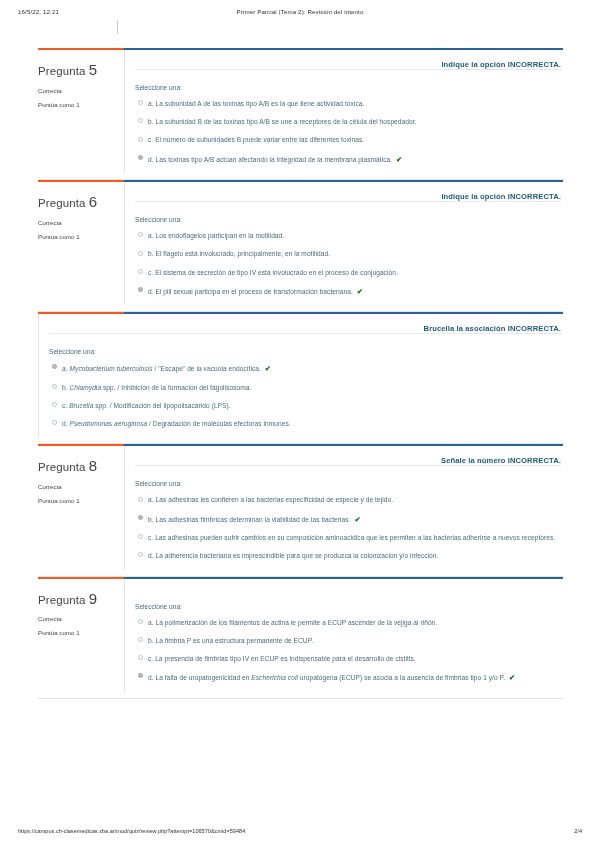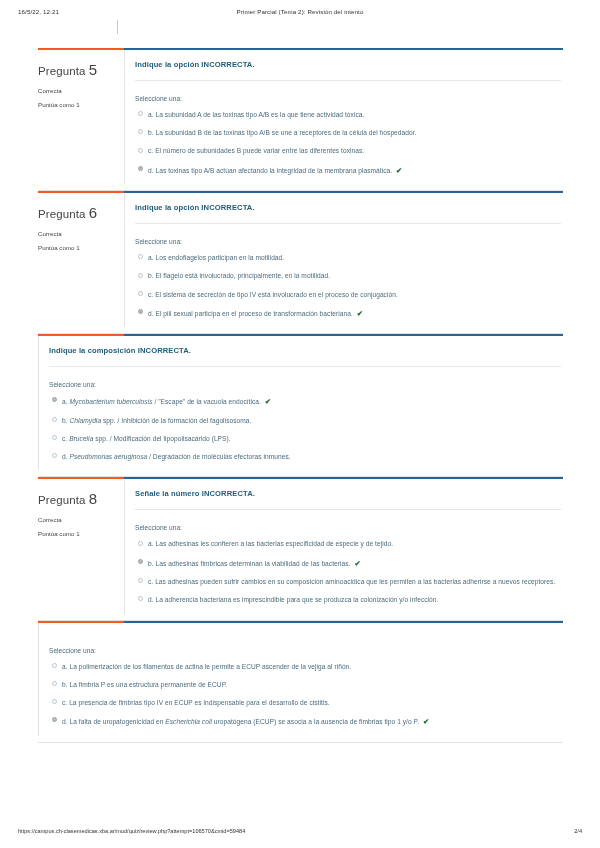--- a/index.html
+++ b/index.html
@@ -119,23 +119,23 @@
     border-left: 1px solid #e3e3e3;
     padding-left: 10px;
     padding-top: 12px;
     min-width: 0;
   }
   .q-stem {
     font-size: 7.6px;
     color: #1f5c7a;
     font-weight: bold;
     letter-spacing: .1px;
-    padding-bottom: 11px;
     border-bottom: 1px solid #e8e8e8;
     margin-right: 2px;
+    text-align: right;
   }
   .q-answer {
     padding-top: 14px;
   }
   .q-select-label {
     font-size: 6.6px;
     color: #4a6b7c;
     margin-bottom: 8px;
   }
   .opt {
@@ -270,21 +270,21 @@
           </div>
         </div>
       </div>
     </div>
     <div class="question">
       <div class="topbar">
         <div class="seg-orange"></div>
         <div class="seg-blue"></div>
       </div>
       <div class="q-body">
-        <div class="q-stem">Indique la composición INCORRECTA.</div>
+        <div class="q-stem">Brucella la asociación INCORRECTA.</div>
         <div class="q-answer">
           <div class="q-select-label">Seleccione una:</div>
           <div class="opt">
             <span class="radio checked"></span>
             <span class="opt-text"><span>a.</span> <span><i>Mycobacterium tuberculosis</i> / "Escape" de la vacuola endocítica.</span> <span class="tick">✔</span></span>
           </div>
           <div class="opt">
             <span class="radio"></span>
             <span class="opt-text"><span>b.</span> <span><i>Chlamydia</i> spp. / Inhibición de la formación del fagolisosoma.</span></span>
           </div>
@@ -330,20 +330,25 @@
             <span class="opt-text"><span>d.</span> <span>La adherencia bacteriana es imprescindible para que se produzca la colonización y/o infección.</span></span>
           </div>
         </div>
       </div>
     </div>
     <div class="question">
       <div class="topbar">
         <div class="seg-orange"></div>
         <div class="seg-blue"></div>
       </div>
+      <div class="q-info">
+        <div class="q-label"><span>Pregunta</span> <span class="q-num">9</span></div>
+        <div class="q-state">Correcta</div>
+        <div class="q-grade">Puntúa como 1</div>
+      </div>
       <div class="q-body">
         <div class="q-answer">
           <div class="q-select-label">Seleccione una:</div>
           <div class="opt">
             <span class="radio"></span>
             <span class="opt-text"><span>a.</span> <span>La polimerización de los filamentos de actina le permite a ECUP ascender de la vejiga al riñón.</span></span>
           </div>
           <div class="opt">
             <span class="radio"></span>
             <span class="opt-text"><span>b.</span> <span>La fimbria P es una estructura permanente de ECUP.</span></span>

